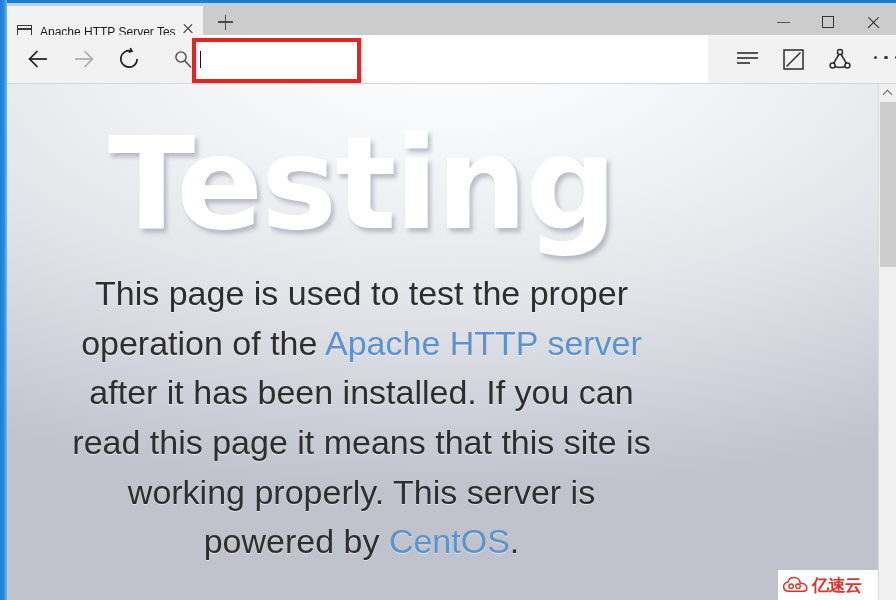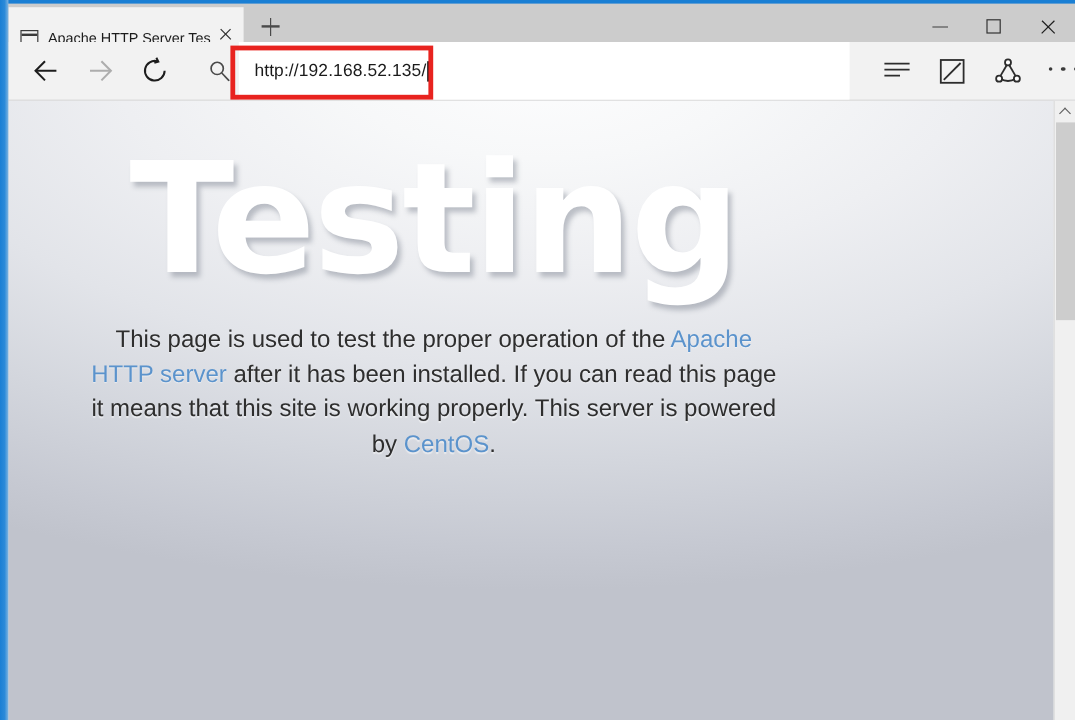--- a/index.html
+++ b/index.html
@@ -303,21 +303,21 @@
     color: #ffffff;
     letter-spacing: -2px;
     text-shadow: 3px 4px 4px rgba(120,126,140,0.45);
   }
   .hero-line2 { display: block; }
 
   .page-para {
     margin: 0;
     padding-top: 26px;
     font-family: "Liberation Sans", sans-serif;
-    font-size: 20px;
+    font-size: 34px;
     line-height: 1.46;
     color: #2e2e2e;
     padding-left: 62px;
     padding-right: 62px;
     text-shadow: 0 1px 1px rgba(255,255,255,0.55);
   }
   .page-link {
     color: #5b93cc;
     text-decoration: none;
   }
@@ -442,21 +442,20 @@
     </div>
 
     <div class="addr-search-icon">
       <svg width="18" height="18" viewBox="0 0 18 18">
         <circle cx="7" cy="7" r="5.1" fill="none" stroke="#4a4a4a" stroke-width="1.4"></circle>
         <line x1="10.8" y1="10.8" x2="17" y2="17.4" stroke="#4a4a4a" stroke-width="1.4"></line>
       </svg>
     </div>
 
     <div class="addr-field">
-      <span class="addr-text" title="Search or enter web address">http://192.168.52.135/</span>
         <span class="addr-caret"></span>
     </div>
 
     <div class="tool-btn tool-reading">
       <svg width="24" height="22" viewBox="0 0 24 22">
         <line x1="1" y1="5" x2="22" y2="5" stroke="#2c2c2c" stroke-width="1.6"></line>
         <line x1="1" y1="10" x2="22" y2="10" stroke="#2c2c2c" stroke-width="1.6"></line>
         <line x1="1" y1="15" x2="14" y2="15" stroke="#2c2c2c" stroke-width="1.6"></line>
       </svg>
     </div>
@@ -501,16 +500,24 @@
 
     </div>
   </div>
 
   <div class="scrollbar">
     <div class="sb-up"></div>
     <div class="sb-thumb"></div>
     <div class="sb-track"></div>
   </div>
 
+  <div class="watermark">
+    <svg class="wm-cloud" viewBox="0 0 40 28">
+      <path d="M9 24 C3.5 24 1 20.5 1 16.5 C1 12.5 4 9.5 8 9.5 C9 5 13 2 17.5 2 C23 2 27 6 27.5 11 C33 11 38 14 38 19 C38 22.5 35 24 31 24 Z" fill="none" stroke="#e03027" stroke-width="2.4" stroke-linejoin="round"></path>
+      <circle cx="13" cy="16" r="3.6" fill="none" stroke="#e03027" stroke-width="2.2"></circle>
+      <circle cx="24" cy="16" r="3.6" fill="none" stroke="#e03027" stroke-width="2.2"></circle>
+    </svg>
+    <span class="wm-text">亿速云</span>
+  </div>
 
   <div class="window-edge-left"></div>
 
 </div>
 
 </body></html>

